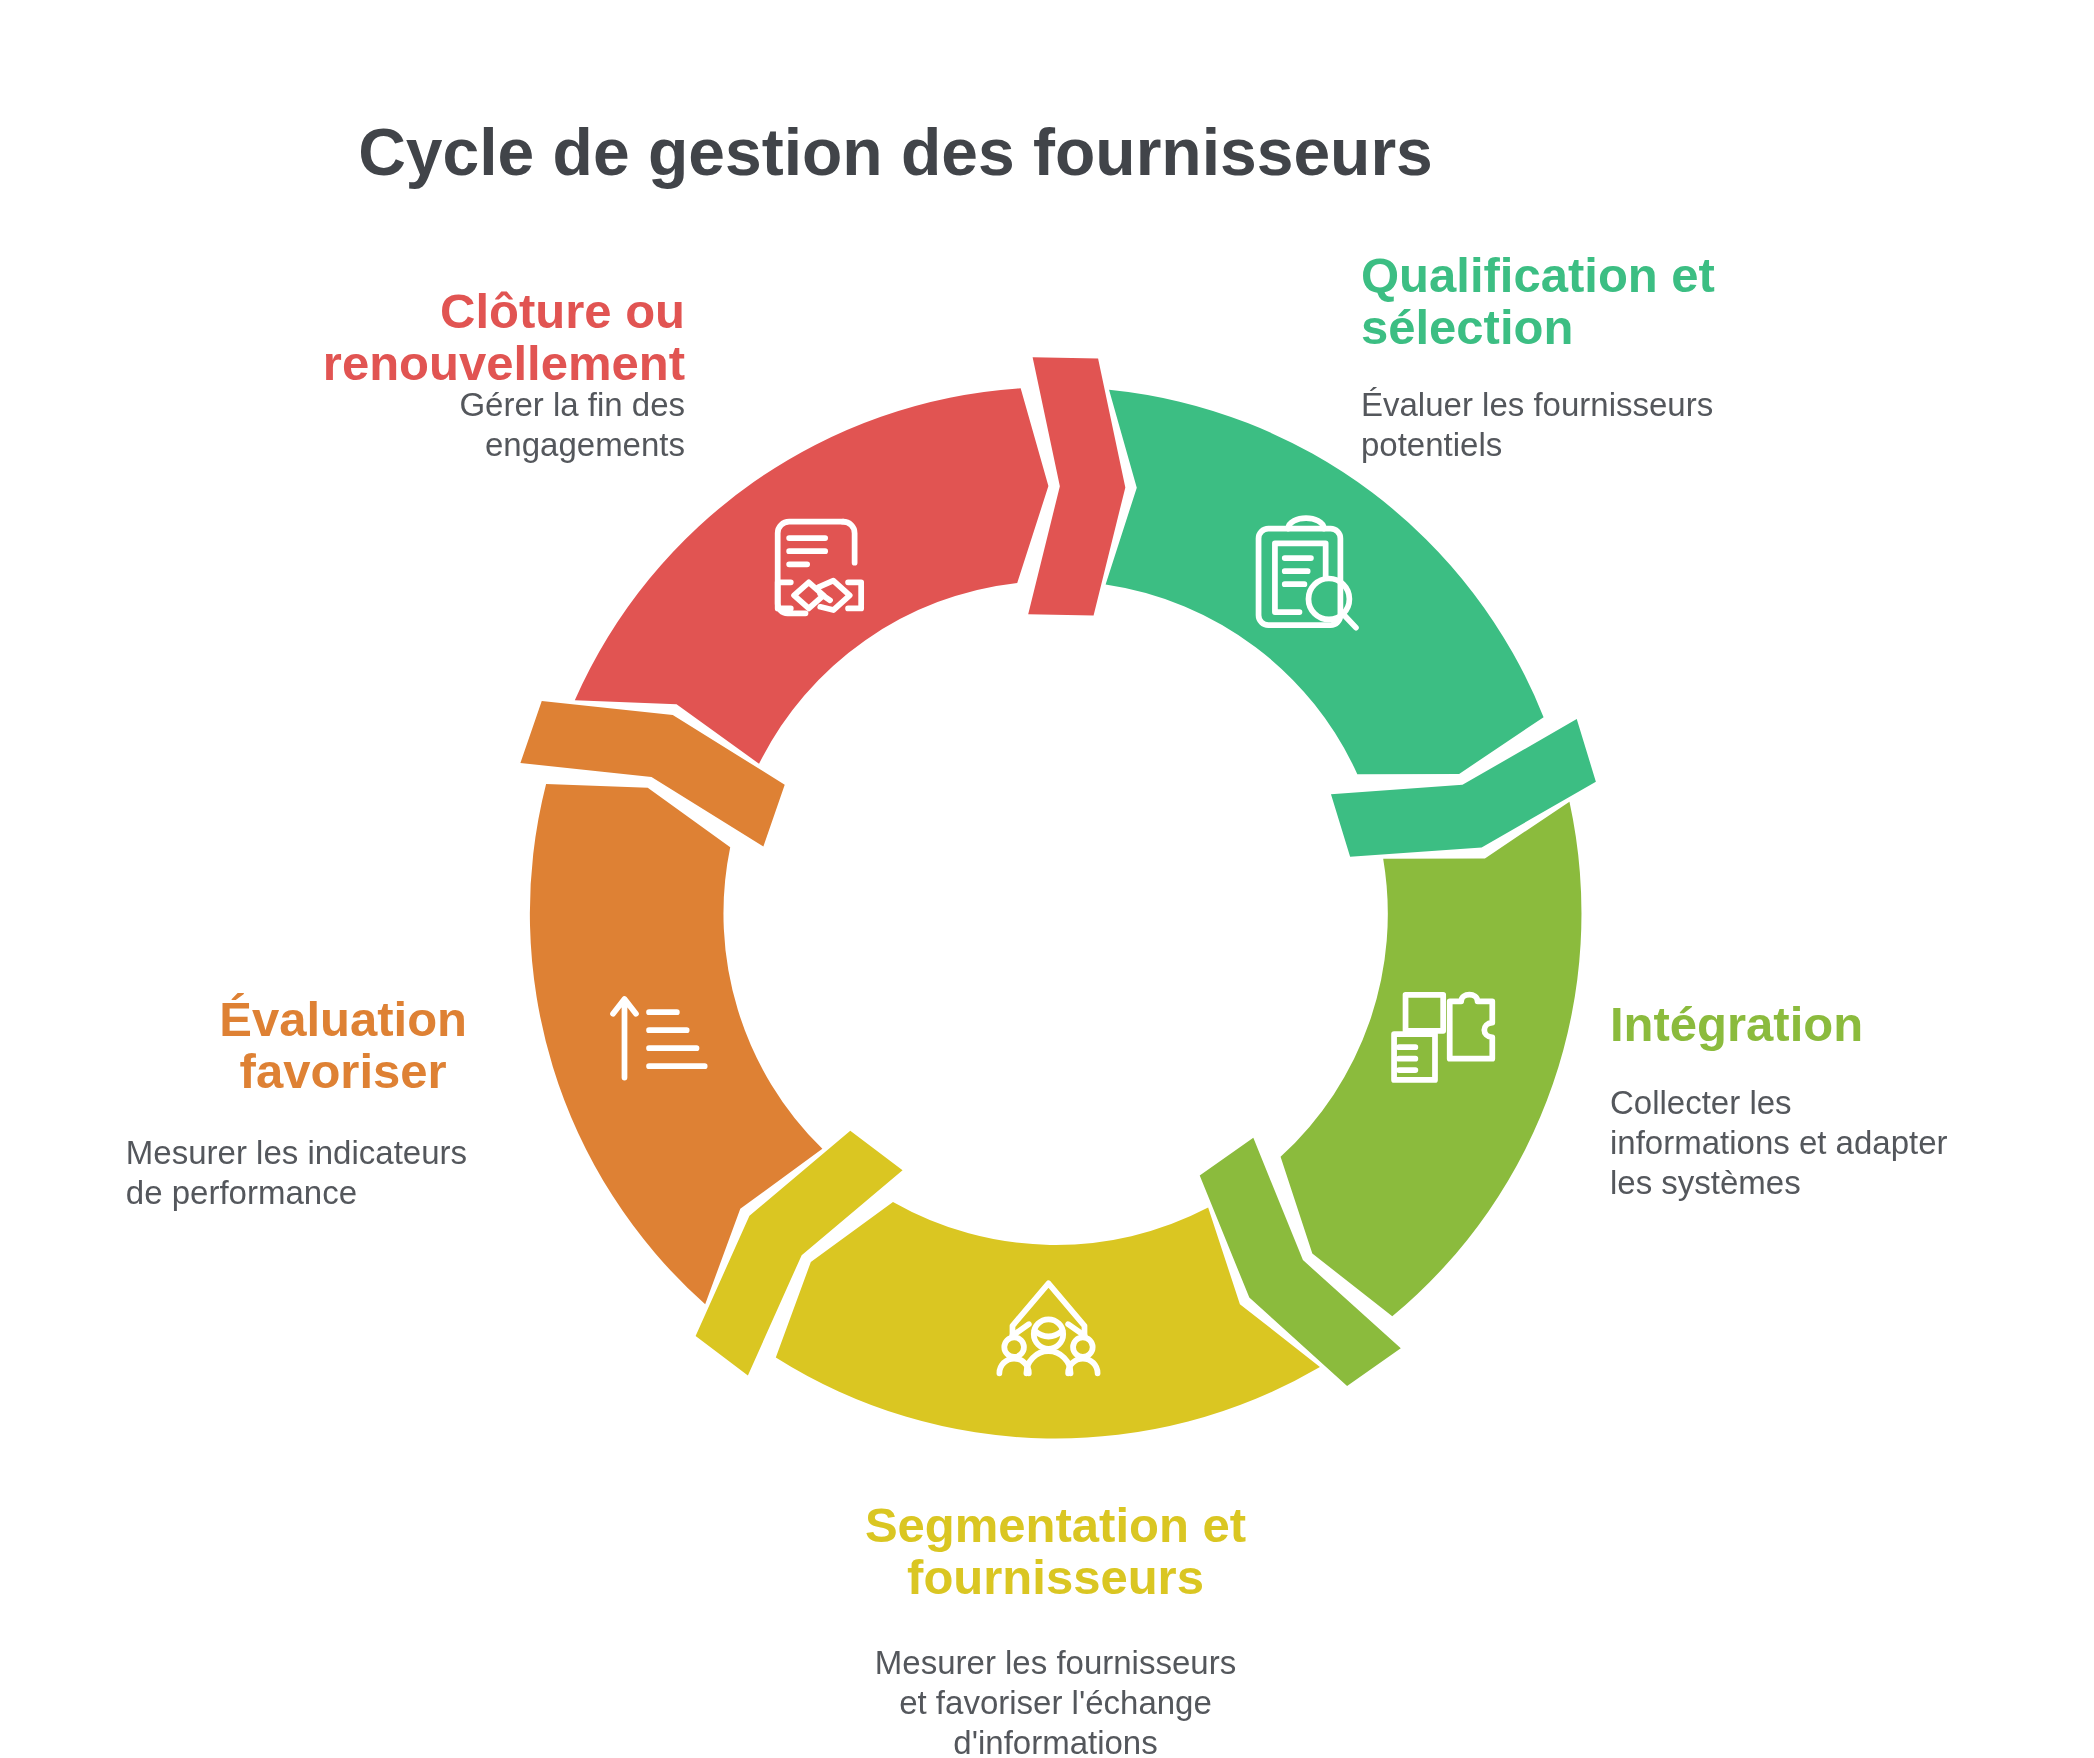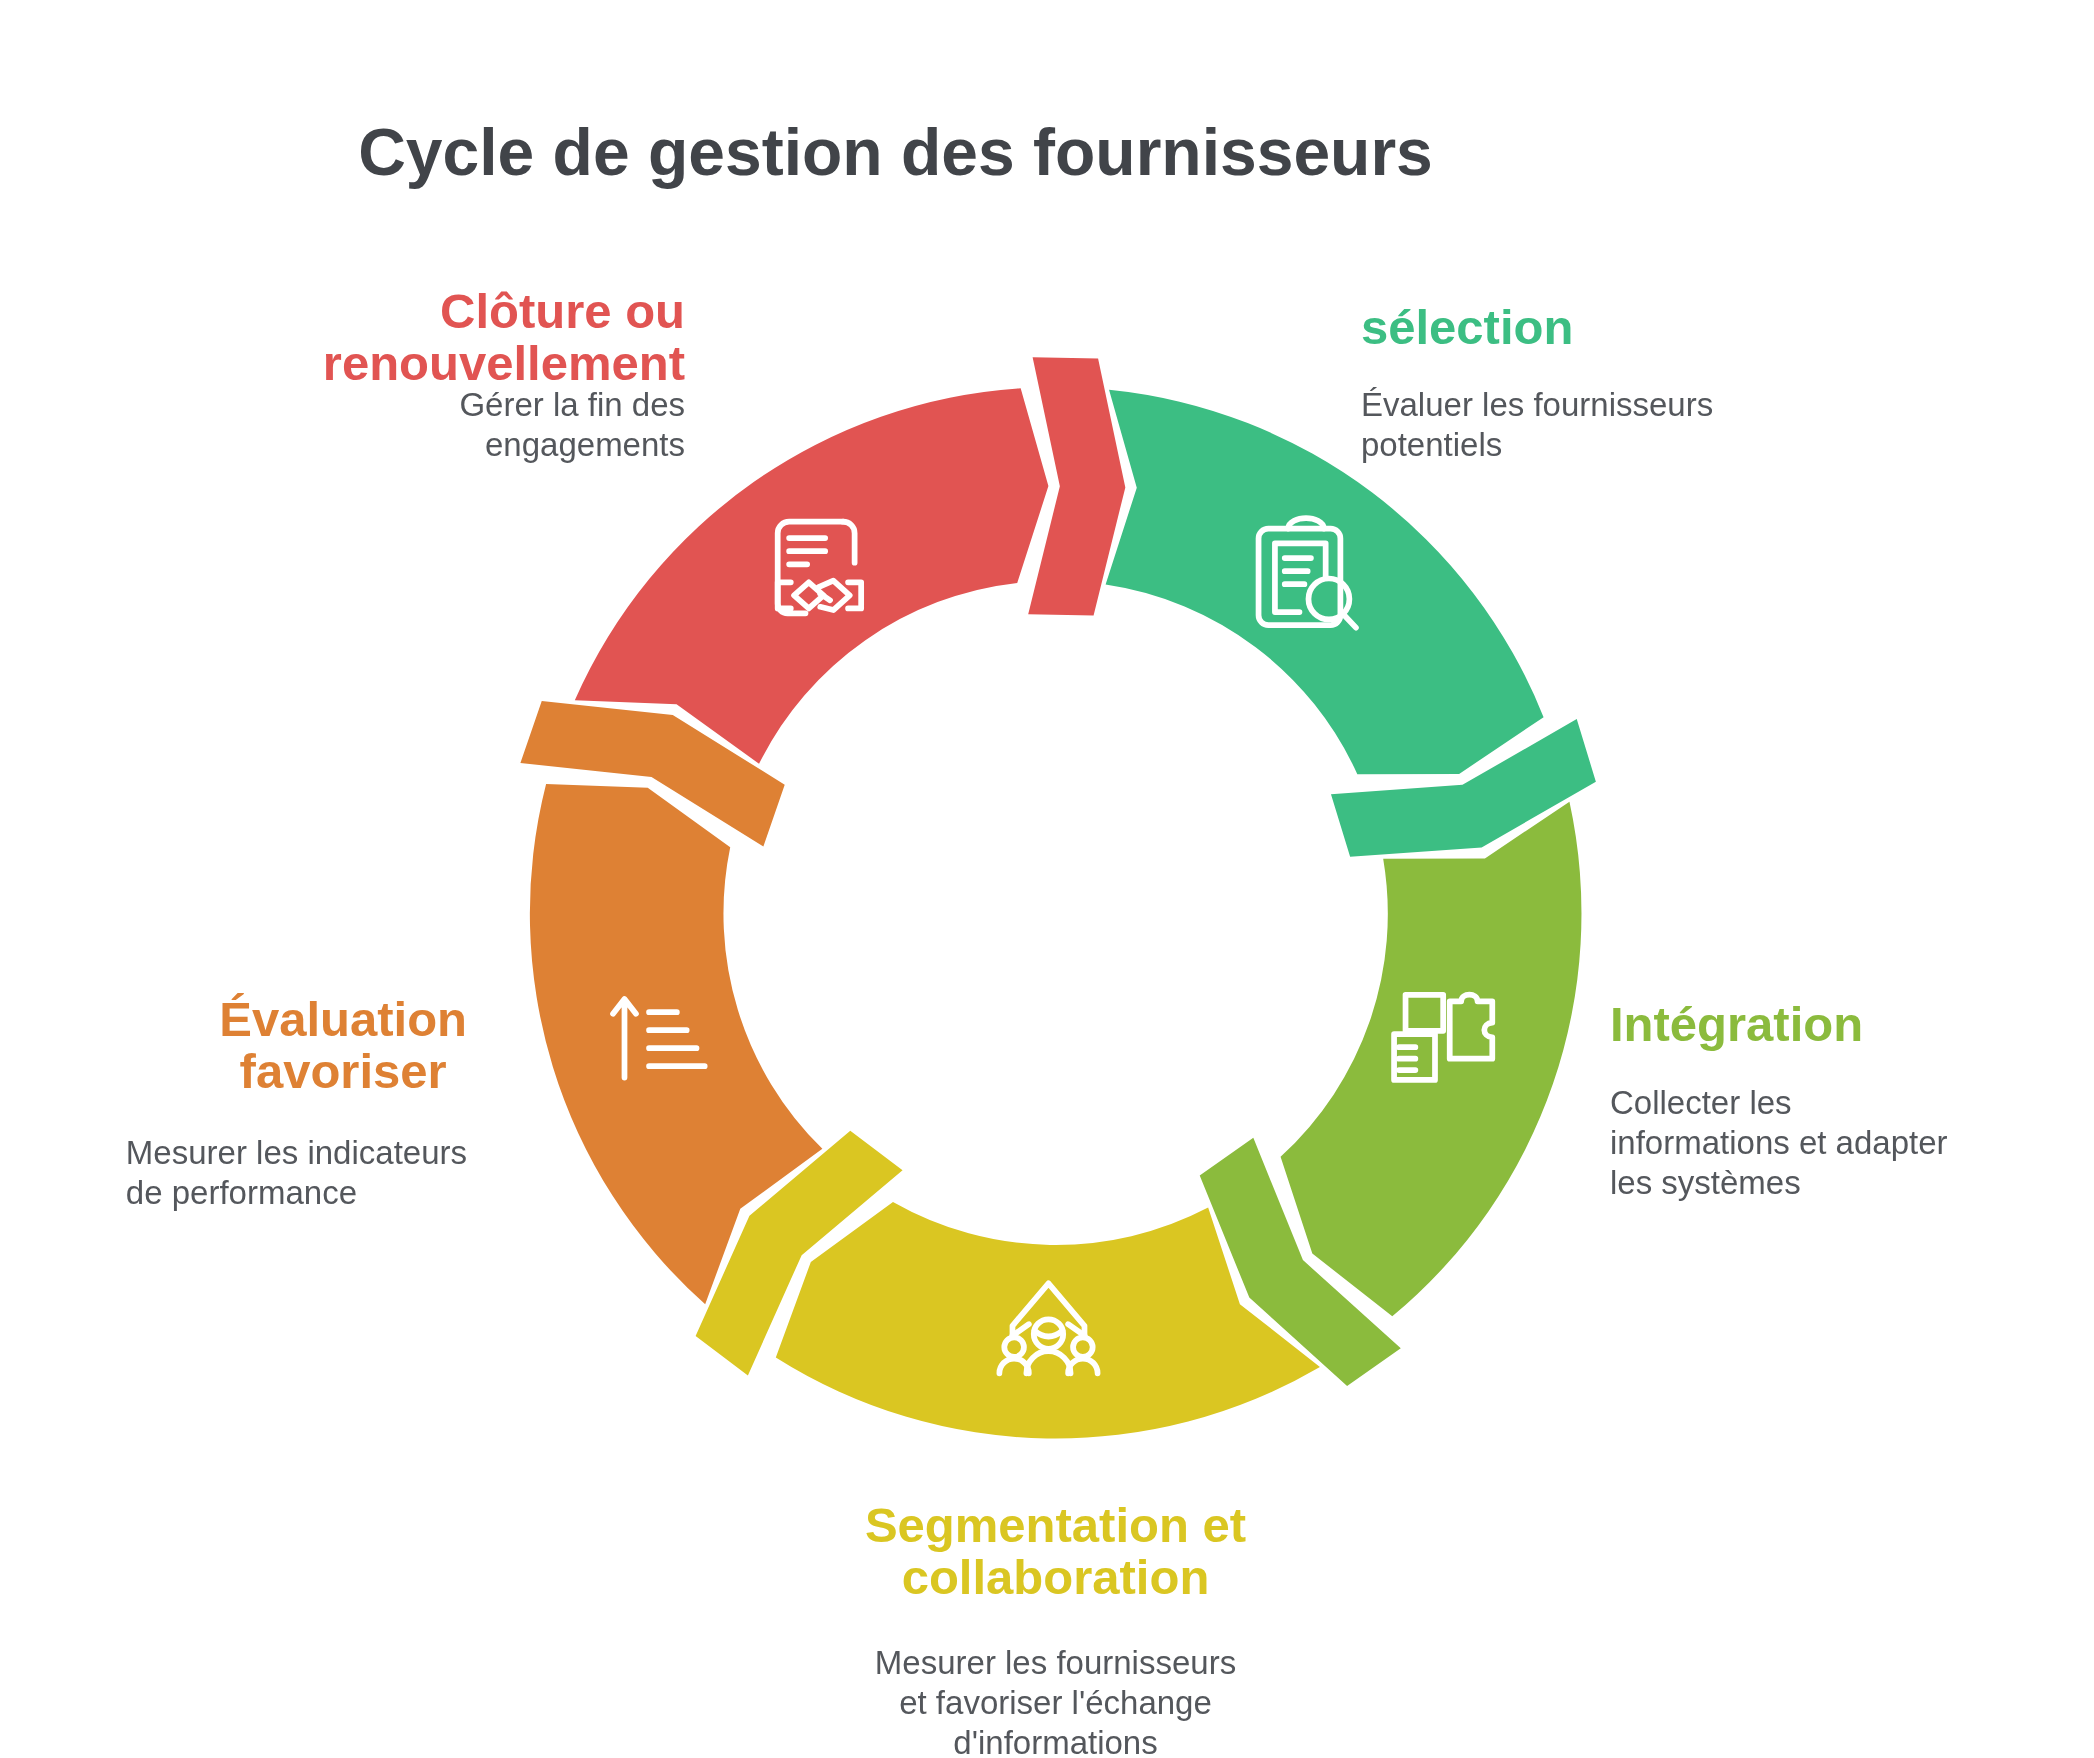--- a/index.html
+++ b/index.html
@@ -73,27 +73,27 @@
     <g transform="translate(1000.3 701.3)" fill="none" stroke="#ffffff" stroke-width="7" stroke-linecap="round" stroke-linejoin="round">
       <path d="M -16,48 H -38 a 12,12 0 0 1 -12,-12 V -50 a 14,14 0 0 1 14,-14 H 30"></path>
       <path d="M 30,-64 a 14,14 0 0 1 14,14 M 44,-50 V -14"></path>
       <path d="M -36,-44 H 8 M -36,-28 H 8 M -36,-12 H -14"></path>
       <path d="M -34,10 H -50 V 42 H -34 M 36,10 H 52 V 42 H 36"></path>
       <path d="M -30,26 L -12,10 L 6,26 L -12,42 Z"></path>
       <path d="M 0,16 L 18,8 L 38,26 L 18,44 L 2,40 M 2,24 l 12,8"></path>
     </g>
   </svg>
 
-<div class="seg-label lab-qualification" style="color: rgb(60, 190, 131);"><br><span>sélection</span></div>
+<div class="seg-label lab-qualification" style="color: rgb(60, 190, 131);"><span>Qualification et</span><br><span>sélection</span></div>
 <div class="seg-desc desc-qualification"><span>Évaluer les fournisseurs</span><br><span>potentiels</span></div>
 
 <div class="seg-label lab-integration" style="color: rgb(139, 187, 61);"><span>Intégration</span></div>
 <div class="seg-desc desc-integration"><span>Collecter les</span><br><span>informations et adapter</span><br><span>les systèmes</span></div>
 
-<div class="seg-label lab-segmentation" style="color: rgb(218, 198, 34);"><span>Segmentation et</span><br><span>collaboration</span></div>
+<div class="seg-label lab-segmentation" style="color: rgb(218, 198, 34);"><span>Segmentation et</span><br><span>fournisseurs</span></div>
 <div class="seg-desc desc-segmentation"><span>Mesurer les fournisseurs</span><br><span>et favoriser l'échange</span><br><span>d'informations</span></div>
 
 <div class="seg-label lab-evaluation" style="color: rgb(222, 129, 52);"><span>Évaluation</span><br><span>favoriser</span></div>
 <div class="seg-desc desc-evaluation"><span>Mesurer les indicateurs</span><br><span>de performance</span></div>
 
 <div class="seg-label lab-cloture" style="color: rgb(225, 84, 82); margin-top: 36px;"><span>Clôture ou</span><br><span>renouvellement</span></div>
 <div class="seg-desc desc-cloture"><span>Gérer la fin des</span><br><span>engagements</span></div>
 
 
 </body></html>

